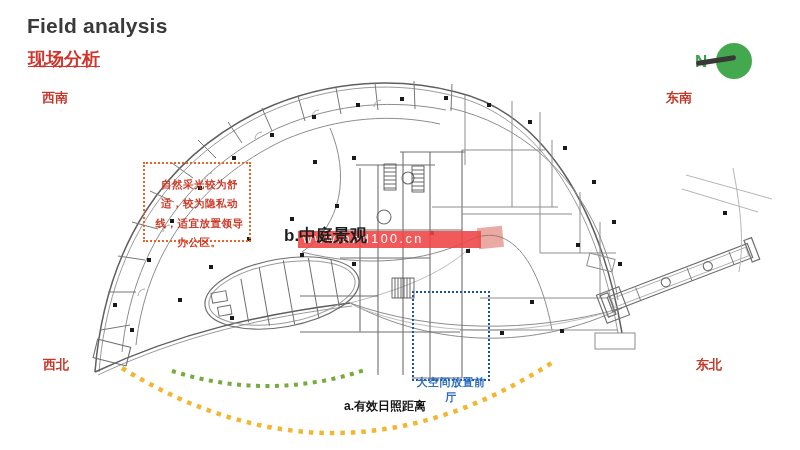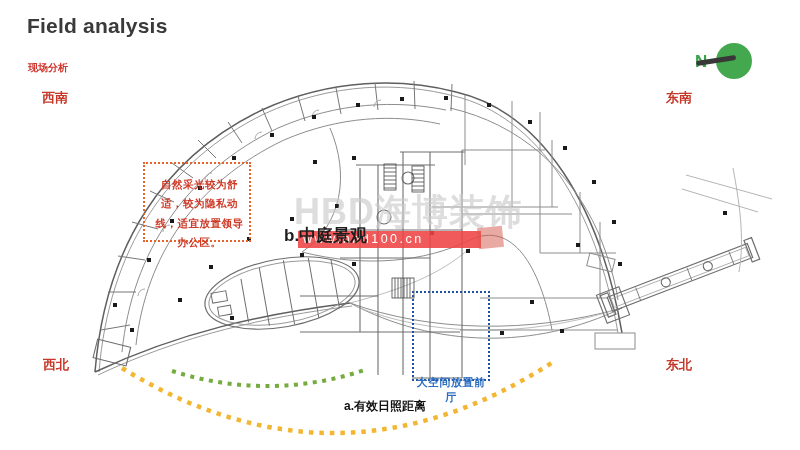--- a/index.html
+++ b/index.html
@@ -1,25 +1,25 @@
 <!DOCTYPE html>
 <html><head>
 <meta charset="utf-8">
 <style>
   html,body{margin:0;padding:0;background:#ffffff;}
   .stage{position:relative;width:800px;height:450px;background:#ffffff;overflow:hidden;
          font-family:"Liberation Sans",sans-serif;}
   .abs{position:absolute;}
   
   .title{left:27px;top:14px;font-size:21px;font-weight:700;color:#3a3a3a;letter-spacing:.2px;}
-  .subtitle{left:28px;top:61px;font-size:10px;font-weight:700;color:#d0342c;}
+  .subtitle{left:28px;top:47px;font-size:18px;font-weight:700;color:#d0342c;text-decoration:underline;}
   
   .dir{font-size:13px;font-weight:700;color:#c53727;}
   .dir-sw{left:42px;top:89px;}  .dir-se{left:666px;top:89px;text-align:center;}
-  .dir-nw{left:43px;top:356px;} .dir-ne{left:666px;top:356px;}
+  .dir-nw{left:43px;top:356px;} .dir-ne{left:696px;top:356px;}
   
   .north-n{left:695px;top:52px;font-size:17px;font-weight:800;color:#3aa24a;}
   
   .wm-brand{left:294px;top:188px;font-size:36px;font-weight:700;color:#c9c9c9;opacity:.62;
             letter-spacing:1px;white-space:nowrap;z-index:4;}
   .wm-band{left:298px;top:231px;width:183px;height:17px;background:#ef4444;opacity:.88;z-index:4;
            color:#ffffff;font-size:12.5px;letter-spacing:2.5px;line-height:17px;padding-left:5px;
            box-sizing:border-box;white-space:nowrap;overflow:hidden;}
   
   .note{box-sizing:border-box;z-index:6;}
@@ -195,21 +195,20 @@
       <rect x="113" y="303" width="4" height="4"></rect>
         <rect x="723" y="211" width="4" height="4"></rect>
     </g>
   </svg>
 
   <svg class="z5" width="800" height="450" viewBox="0 0 800 450">
     <path d="M172,371 Q270,402 368,369" fill="none" stroke-width="4" stroke-dasharray="4 5.5" stroke="#76ab3f"></path>
     <path d="M122,368 Q338,501 553,362" fill="none" stroke-width="4.5" stroke-dasharray="4.5 6" stroke="#f2b632"></path>
   </svg>
 
-  <div class="abs wm-brand">HBD海博装饰</div>
   <div class="abs wm-band">www.hbd100.cn</div>
 
   <div class="abs title">Field analysis</div>
   <div class="abs subtitle">现场分析</div>
 
   <div class="abs dir dir-sw">西南</div>
   <div class="abs dir dir-se">东南</div>
   <div class="abs dir dir-nw">西北</div>
   <div class="abs dir dir-ne">东北</div>
 

